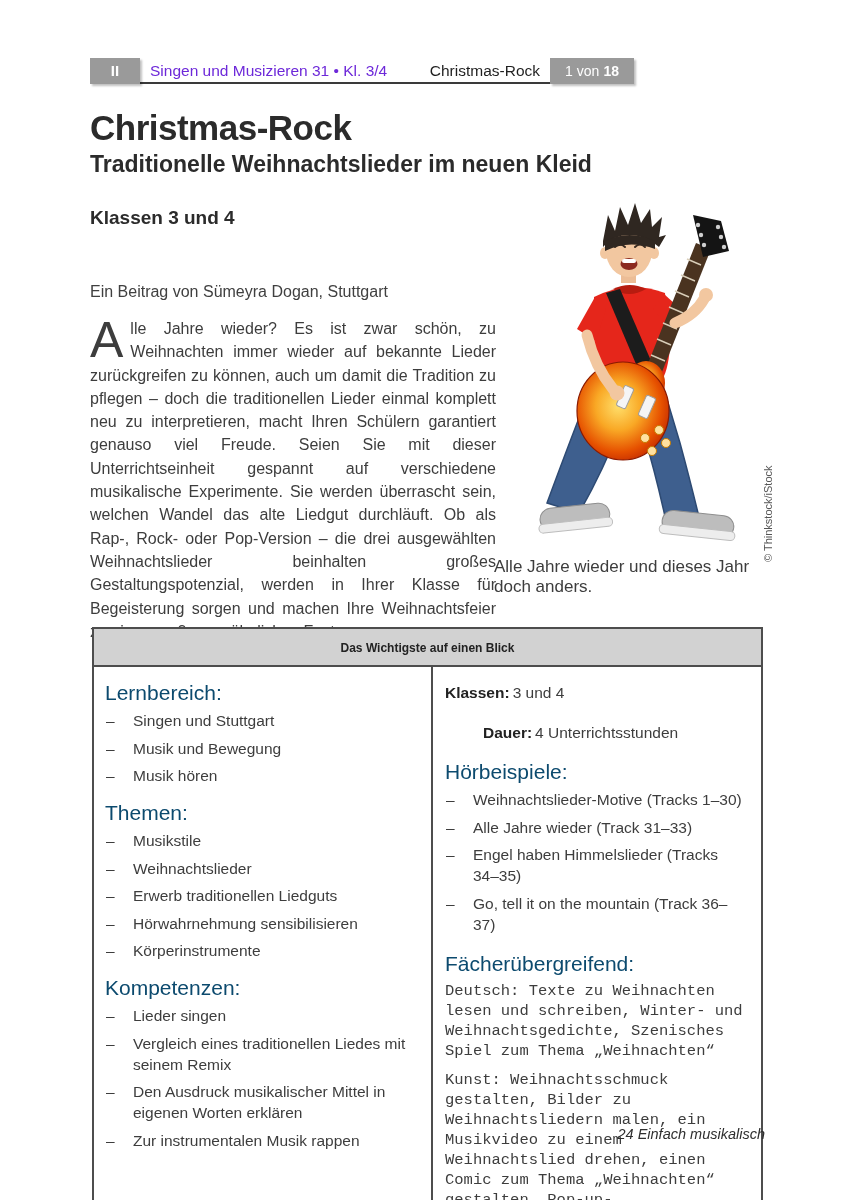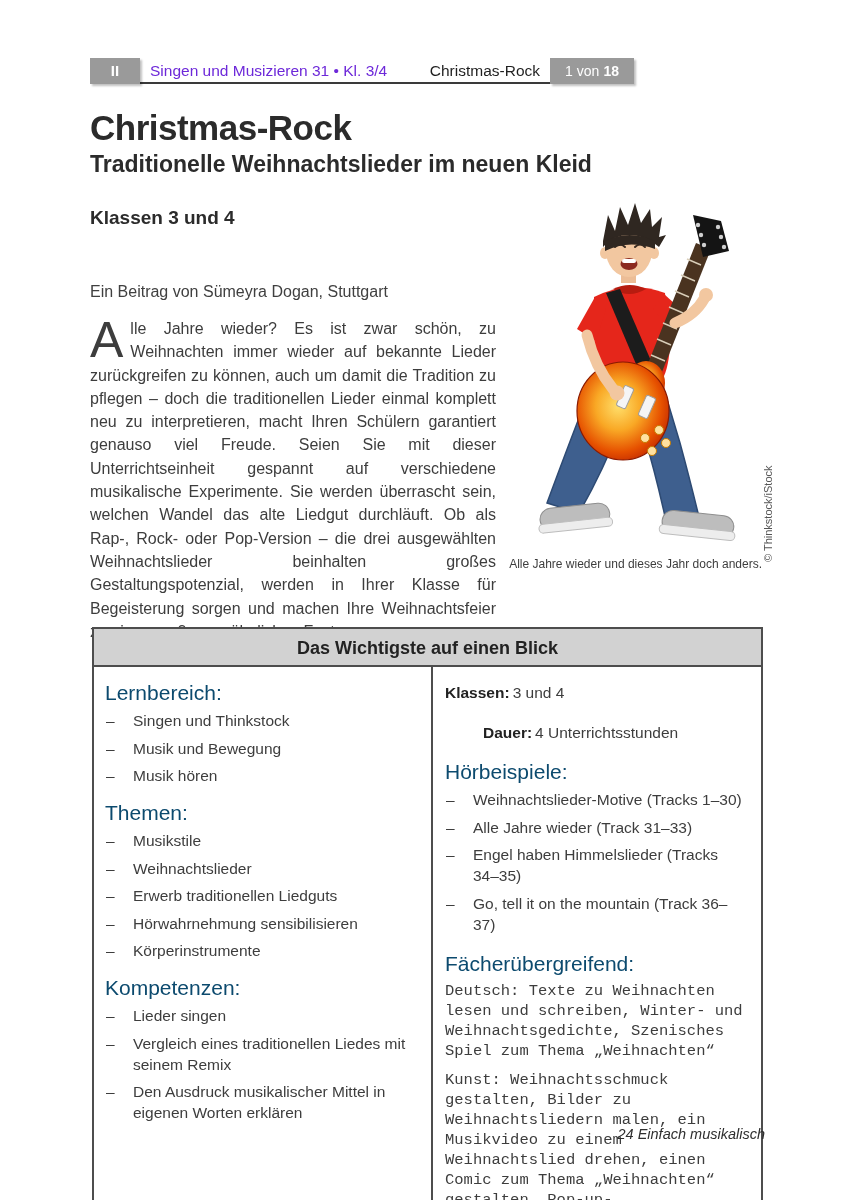--- a/index.html
+++ b/index.html
@@ -45,35 +45,35 @@
     font-size:16px; line-height:23.3px; text-align:justify; color:#3d3d3d;
   }
   .dropcap {
     float:left; font-size:50px; line-height:42px; padding-right:7px; padding-top:2px;
     color:#3d3d3d;
   }
   
   .photo { position:absolute; left:499px; top:197px; width:262px; height:356px; }
   .caption {
     position:absolute; left:494px; top:557px; width:268px;
-    font-size:12px; color:#3d3d3d; text-align:right;
+    font-size:17px; color:#3d3d3d; text-align:left;
   }
   .credit {
     position:absolute; left:762px; top:562px;
     transform:rotate(-90deg); transform-origin:0 0;
     font-size:11px; color:#555; white-space:nowrap; width:115px;
   }
   
   .box {
     position:absolute; left:92px; top:627px; width:671px;
     border:2px solid #4d4d4d; background:#ffffff;
   }
   .box-header {
     height:38px; background:#d2d2d2; border-bottom:2px solid #4d4d4d;
-    text-align:center; font-size:18px; font-weight:bold; line-height:38px; color:#222;
+    text-align:center; font-size:12px; font-weight:bold; line-height:38px; color:#222;
   }
   .box-cols { display:flex; }
   .col { padding:10px 14px 14px 11px; font-size:15.5px; line-height:21px; color:#3d3d3d; min-height:434px; }
   .col-left  { width:337px; }
   .col-right { flex:1; border-left:2px solid #4d4d4d; padding-left:12px; }
   .sec-heading { font-weight:normal; color:#0c4a6e; margin-top:16px; margin-bottom:7px; font-size:21px; }
   .sec-heading.first { margin-top:5px; }
   .dash-item { position:relative; padding-left:28px; margin-bottom:6.5px; }
   .dash-item::before { content:"–"; position:absolute; left:1px; top:0; }
   .kv-line { margin-top:5px; margin-bottom:0; }
@@ -189,35 +189,36 @@
 </div>
 <div class="caption">Alle Jahre wieder und dieses Jahr doch anders.</div>
 <div class="credit">© Thinkstock/iStock</div>
 
 <div class="box">
   <div class="box-header">Das Wichtigste auf einen Blick</div>
   <div class="box-cols">
 
     <div class="col col-left">
       <div class="sec-heading first">Lernbereich:</div>
-      <div class="dash-item">Singen und Thinkstock</div>
+      <div class="dash-item">Singen und Stuttgart</div>
       <div class="dash-item">Musik und Bewegung</div>
       <div class="dash-item">Musik hören</div>
 
       <div class="sec-heading">Themen:</div>
       <div class="dash-item">Musikstile</div>
       <div class="dash-item">Weihnachtslieder</div>
       <div class="dash-item">Erwerb traditionellen Liedguts</div>
       <div class="dash-item">Hörwahrnehmung sensibilisieren</div>
       <div class="dash-item">Körperinstrumente</div>
 
       <div class="sec-heading">Kompetenzen:</div>
       <div class="dash-item">Lieder singen</div>
       <div class="dash-item">Vergleich eines traditionellen Liedes mit seinem Remix</div>
       <div class="dash-item">Den Ausdruck musikalischer Mittel in eigenen Worten erklären</div>
+      <div class="dash-item">Zur instrumentalen Musik rappen</div>
     </div>
 
     <div class="col col-right">
       <div class="kv-line"><span class="kv-label">Klassen:</span><span class="kv-value">3 und 4</span>
       </div>
       <div class="kv-line"><span class="kv-label">Dauer:</span><span class="kv-value">4 Unterrichtsstunden</span>
       </div>
 
       <div class="sec-heading">Hörbeispiele:</div>
       <div class="dash-item">Weihnachtslieder-Motive (Tracks 1–30)</div>

